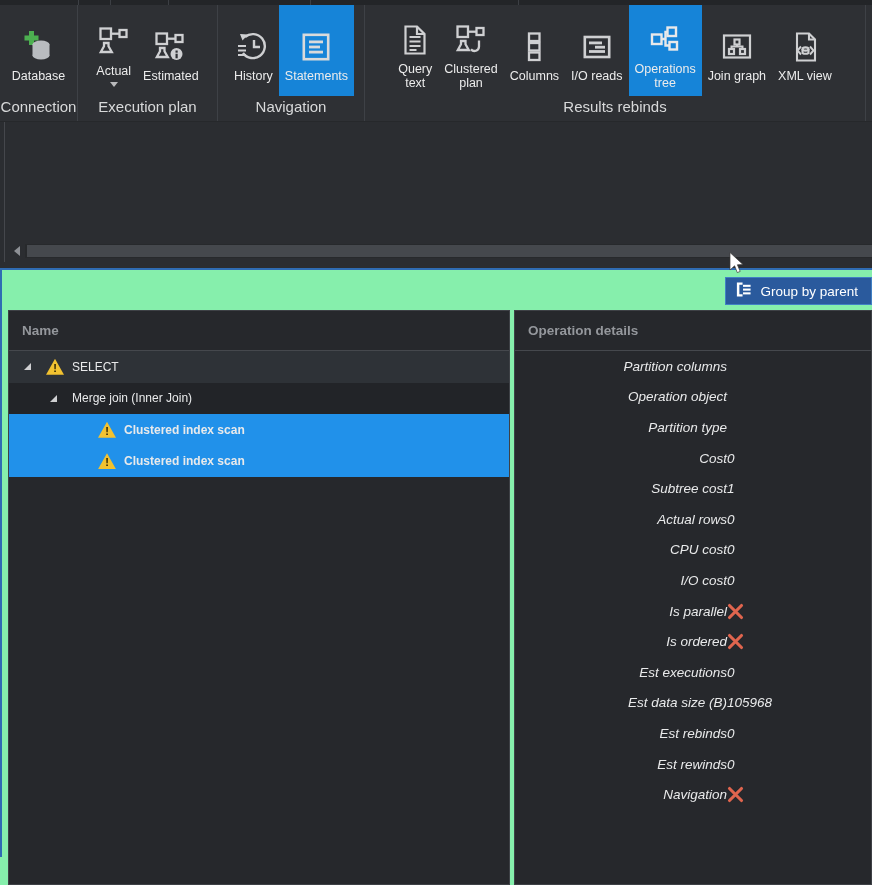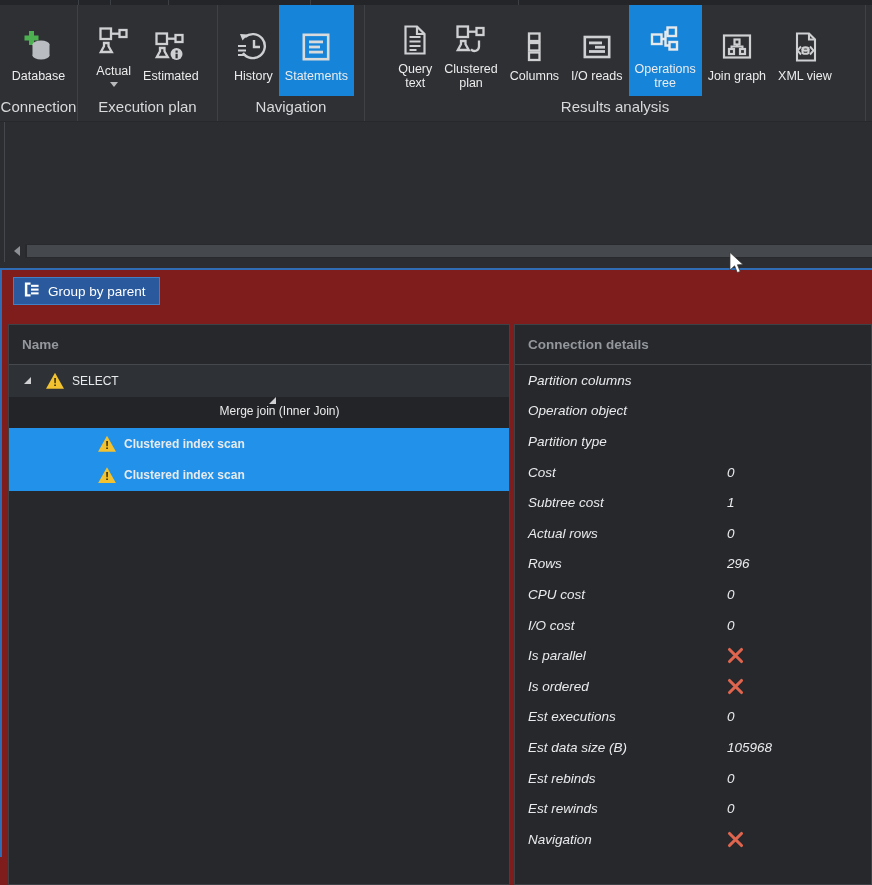--- a/index.html
+++ b/index.html
@@ -36,38 +36,38 @@
   .content-area { height:146px; background:#2b2d31; position:relative; }
   .content-area .left-line { position:absolute; left:4px; top:0; bottom:6px; width:1px; background:#45474c; }
   .hscroll { position:absolute; left:8px; right:0; bottom:10px; height:14px; display:flex; }
   .sb-arrow { width:17px; display:flex; align-items:center; justify-content:center; }
   .sb-arrow .tri { width:0; height:0; border-top:5px solid transparent; border-bottom:5px solid transparent;
                    border-right:6px solid #8d9095; }
   .sb-track { flex:1; background:#27292c; position:relative; }
   .sb-thumb { position:absolute; left:2px; top:1px; bottom:1px; right:0; background:#45484d; }
 
   
-  .lower-panel { height:617px; border-top:2px solid #2f6cb3; background:#7f1d1d; position:relative; }
+  .lower-panel { height:617px; border-top:2px solid #2f6cb3; background:#86efac; position:relative;text-align:right; }
   .panel-blue-left { position:absolute; left:0; top:0; width:2px; height:587px; background:#2f6cb3; }
   .panel-toolbar { height:40px; padding:7px 0 0 13px; }
   .gbp-button { display:inline-flex; align-items:center; gap:8px; height:28px; padding:0 13px 0 9px;
                 background:#2a5a9d; border:1px solid #4180c4; color:#fff; font-size:13.5px; cursor:default; }
 
   .panes { position:absolute; left:8px; top:40px; right:0; bottom:0; display:flex; }
-  .pane { background:#26282c; display:flex; flex-direction:column; overflow:hidden;margin-top:14px; }
+  .pane { background:#26282c; display:flex; flex-direction:column; overflow:hidden; }
   .left-pane  { width:502px; border:1px solid #3e4146; border-bottom:1px solid #3e4146; }
   .splitter { width:4px; }
   .right-pane { flex:1; border:1px solid #3e4146; }
   .pane-header { height:40px; flex:0 0 40px; display:flex; align-items:center; padding-left:13px;
                  color:#94979c; font-weight:bold; font-size:13.5px; border-bottom:1px solid #45484d; }
 
   
   .tree-row { height:31.5px; flex:0 0 31.5px; display:flex; align-items:center; font-size:12px; }
   .tree-row.hover    { background:#2e3237; }
-  .tree-row.normal   { background:#222428;flex-direction:column; }
+  .tree-row.normal   { background:#222428; }
   .tree-row.selected { background:#2191ea;font-weight:bold; }
   .expander { width:0; height:0; border-bottom:7px solid #cfd0d2; border-left:7px solid transparent;
               margin-right:15px; flex:0 0 auto; }
   .expander-space { width:22px; flex:0 0 auto; }
   .warn { width:18px; height:16px; position:relative; margin-right:8px; flex:0 0 auto;
           clip-path:polygon(50% 0,100% 100%,0 100%); background:#f2c230; }
   .warn::after { content:"!"; position:absolute; left:0; right:0; top:2px; bottom:0;
                  text-align:center; color:#241c00; font-weight:bold; font-size:11px; line-height:15px; }
 
   
@@ -247,21 +247,21 @@
               <path d="M7,2.5 h12 l6,6 V29.5 H7 z"></path>
               <path d="M19,2.5 v6 h6"></path>
               <path d="M11,15.5 l-3.5,4 3.5,4 M20,15.5 l3.5,4 -3.5,4" stroke-width="1.9"></path>
               <ellipse cx="15.5" cy="18" rx="3" ry="1.6"></ellipse>
               <path d="M12.5,18 v3.2 a3,1.6 0 0 0 6,0 V18"></path>
             </svg>
           </span>
           <span class="rlabel">XML view</span>
         </div>
       </div>
-      <div class="rgroup-label">Results analysis</div>
+      <div class="rgroup-label">Results rebinds</div>
     </div>
     <div class="rgroup g-filler"></div>
   </div>
 
 <div class="content-area">
   <div class="left-line"></div>
   <div class="hscroll">
     <div class="sb-arrow">
       <div class="tri"></div>
     </div>
@@ -304,21 +304,21 @@
           </div>
           <div class="tree-row selected" style="padding-left: 67px;">
             <span class="expander-space"></span>
             <span class="warn"></span>
             <span>Clustered index scan</span>
           </div>
         </div>
     </div>
     <div class="splitter"></div>
     <div class="pane right-pane">
-      <div class="pane-header">Connection details</div>
+      <div class="pane-header">Operation details</div>
       <div id="detail-rows">
           <div class="detail-row">
             <span class="detail-label">Partition columns</span>
             <span class="detail-value"></span>
           </div>
           <div class="detail-row">
             <span class="detail-label">Operation object</span>
             <span class="detail-value"></span>
           </div>
           <div class="detail-row">
@@ -329,24 +329,20 @@
             <span class="detail-label">Cost</span>
             <span class="detail-value">0</span>
           </div>
           <div class="detail-row">
             <span class="detail-label">Subtree cost</span>
             <span class="detail-value">1</span>
           </div>
           <div class="detail-row">
             <span class="detail-label">Actual rows</span>
             <span class="detail-value">0</span>
-          </div>
-          <div class="detail-row">
-            <span class="detail-label">Rows</span>
-            <span class="detail-value">296</span>
           </div>
           <div class="detail-row">
             <span class="detail-label">CPU cost</span>
             <span class="detail-value">0</span>
           </div>
           <div class="detail-row">
             <span class="detail-label">I/O cost</span>
             <span class="detail-value">0</span>
           </div>
           <div class="detail-row">

